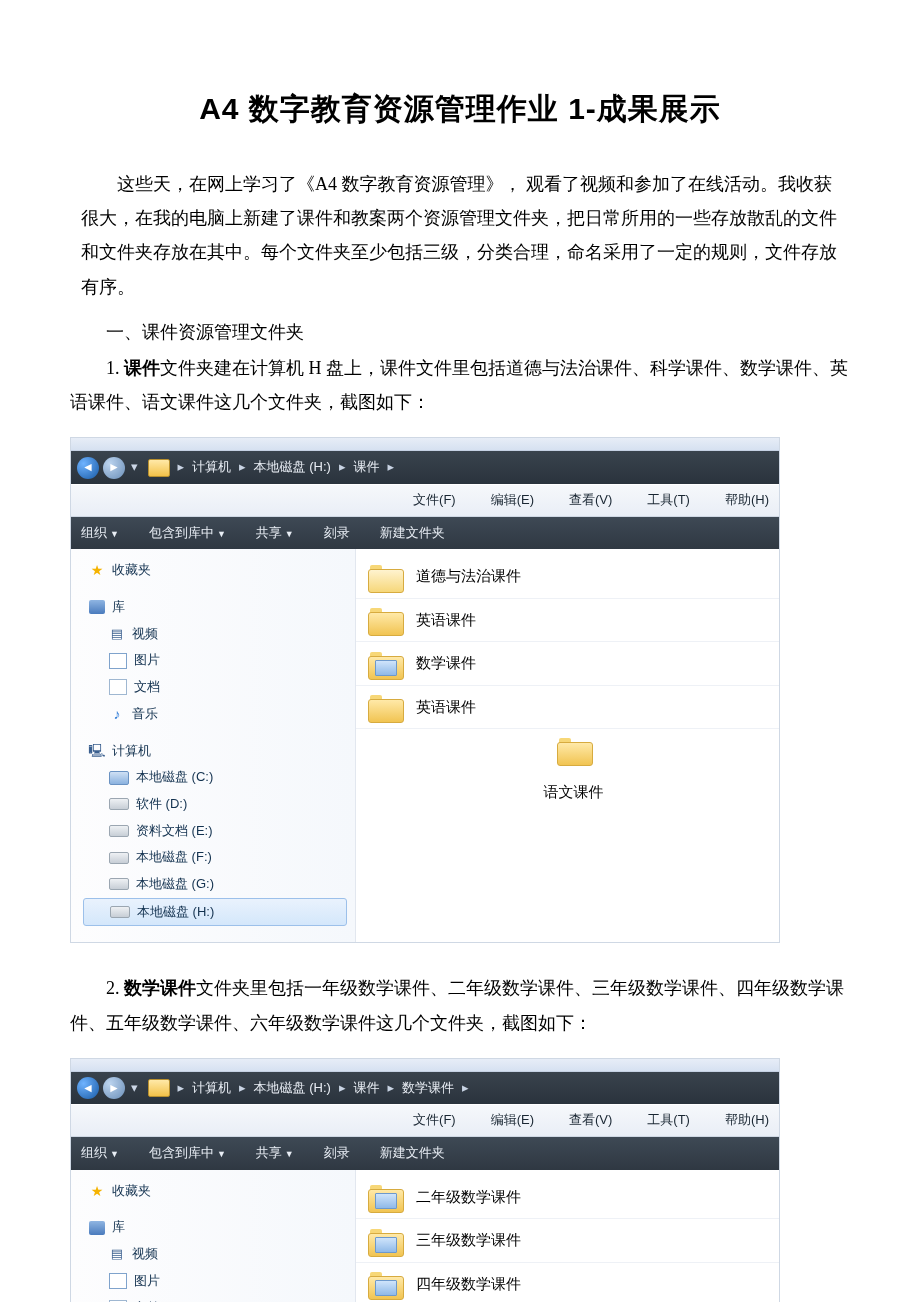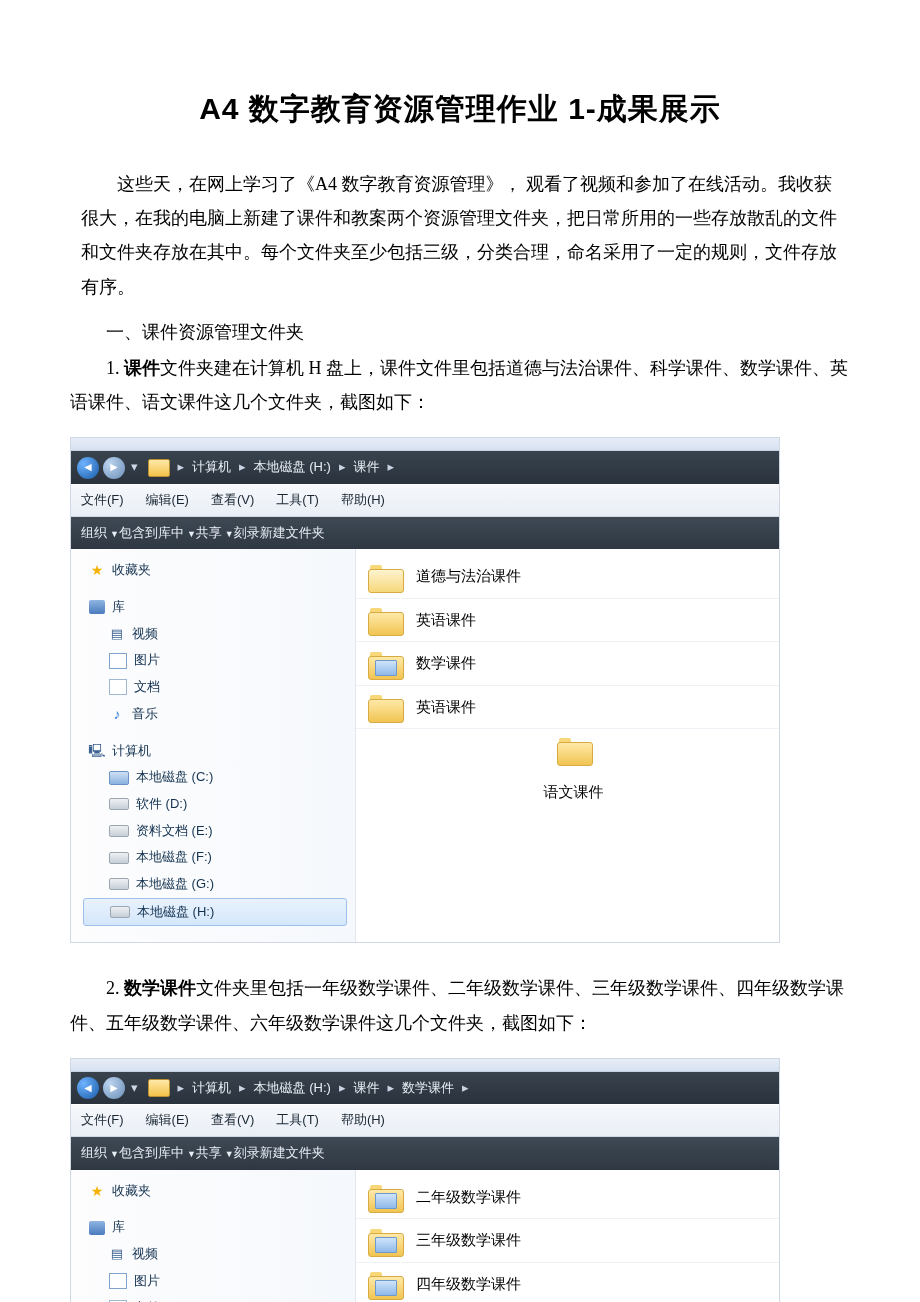--- a/index.html
+++ b/index.html
@@ -74,27 +74,27 @@
     border:1px solid #b8902f; border-radius:2px;
     display:inline-block;
   }
   .crumb-sep { color:#c9d4e4; margin:0 6px; }
   .crumb-text { color:#e9eef5; }
   .menubar {
     background: linear-gradient(to bottom,#f6f8fb,#e9eef6);
     border-top:1px solid #fff;
     border-bottom:1px solid #cfd8e4;
     padding: 3px 10px;
-    display:flex; gap:22px;
+    display:flex; gap:35px;justify-content:flex-end;
   }
   .toolbar {
     background: linear-gradient(to bottom,#3e4955,#2f3842);
     color:#e9eef5;
     padding: 4px 10px;
-    display:flex; align-items:center;
+    display:flex; gap:30px; align-items:center;
   }
   .tbtn { color:#e9eef5; }
   .tbtn .tri { font-size:9px; margin-left:3px;}
   .body {
     display:flex;
     background:#fff;
   }
   .nav {
     width:272px;
     border-right:1px solid #e2e7ef;

